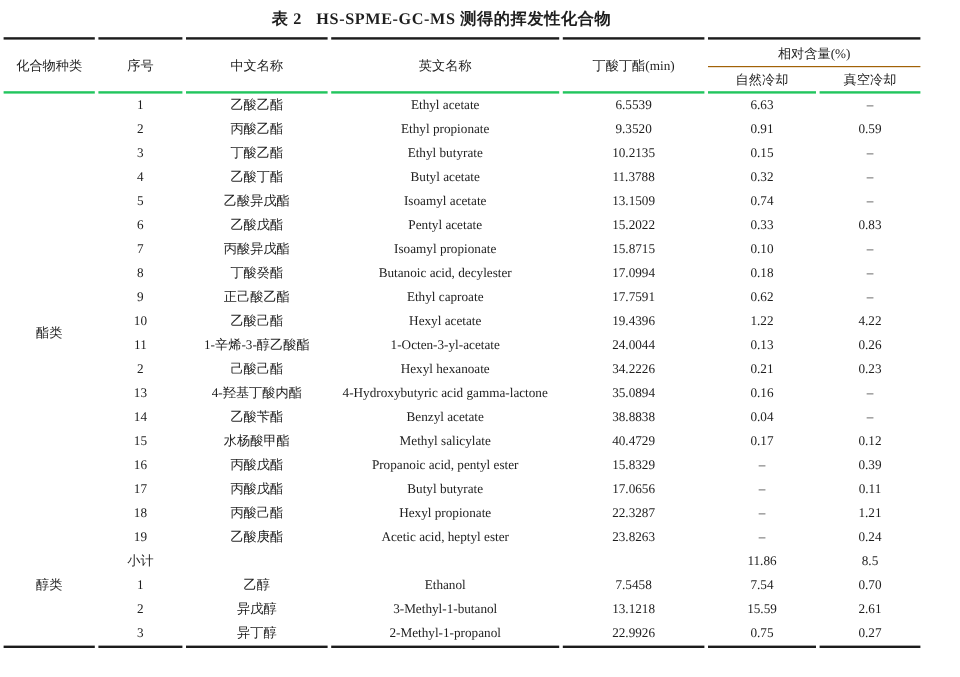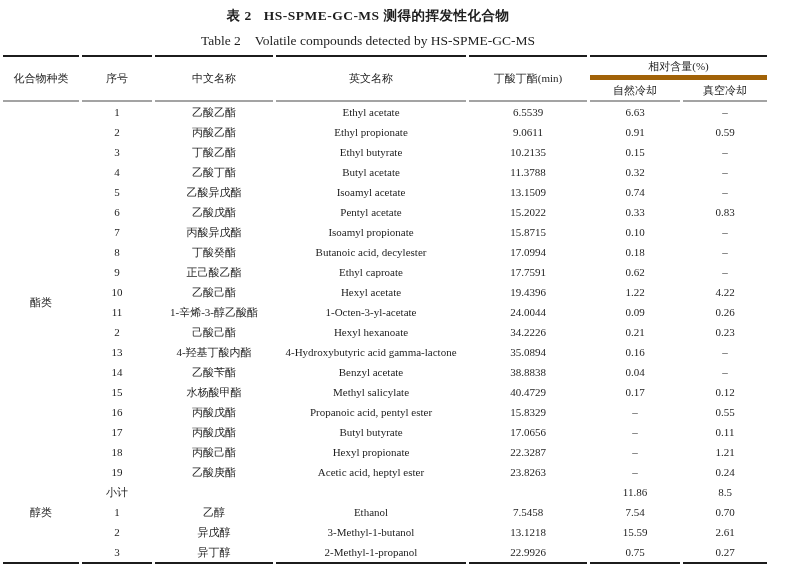--- a/index.html
+++ b/index.html
@@ -43,22 +43,22 @@
     padding: 0;
     text-align: center;
     font-weight: normal;
     overflow: hidden;
     white-space: nowrap;
   }
   thead tr.h1 { height: 25px; }
   thead tr.h2 { height: 22px; }
   thead th { vertical-align: middle; }
   thead tr.h1 th { border-top: 2px solid #1c1c1c; }
-  th.hspan { border-bottom: 2px solid #a3a3a3; }
-  th.rel   { border-bottom: 5px solid #a16207; }
+  th.hspan { border-bottom: 2px solid #22c55e; }
+  th.rel   { border-bottom: 1px solid #a16207; }
   tbody td {
     height: 20px;
     line-height: 20px;
     vertical-align: middle;
   }
   td.class-cell { vertical-align: middle; }
   td.class-cell.vtop { vertical-align: top; line-height: 20px; }
   .bb { border-bottom: 2.5px solid #1c1c1c; }
 
   col.c1 { width: 76px; }
@@ -71,23 +71,20 @@
 </style>
 </head>
 <body>
 
 <div class="page">
 
   <div class="caption-zh">
     <span class="prefix">表 2</span><span>HS-SPME-GC-MS 测得的挥发性化合物</span>
   </div>
 
-  <div class="caption-en">
-    <span class="prefix">Table 2</span><span>Volatile compounds detected by HS-SPME-GC-MS</span>
-  </div>
 
   <table class="compounds">
     <colgroup>
       <col class="c1">
         <col class="c2">
         <col class="c3">
         <col class="c4">
         <col class="c5">
         <col class="c6">
         <col class="c7">
@@ -113,21 +110,21 @@
           <td>乙酸乙酯</td>
           <td>Ethyl acetate</td>
           <td>6.5539</td>
           <td>6.63</td>
           <td>–</td>
         </tr>
         <tr>
           <td>2</td>
           <td>丙酸乙酯</td>
           <td>Ethyl propionate</td>
-          <td>9.0611</td>
+          <td>9.3520</td>
           <td>0.91</td>
           <td>0.59</td>
         </tr>
         <tr>
           <td>3</td>
           <td>丁酸乙酯</td>
           <td>Ethyl butyrate</td>
           <td>10.2135</td>
           <td>0.15</td>
           <td>–</td>
@@ -186,21 +183,21 @@
           <td>Hexyl acetate</td>
           <td>19.4396</td>
           <td>1.22</td>
           <td>4.22</td>
         </tr>
         <tr>
           <td>11</td>
           <td>1-辛烯-3-醇乙酸酯</td>
           <td>1-Octen-3-yl-acetate</td>
           <td>24.0044</td>
-          <td>0.09</td>
+          <td>0.13</td>
           <td>0.26</td>
         </tr>
         <tr>
           <td>2</td>
           <td>己酸己酯</td>
           <td>Hexyl hexanoate</td>
           <td>34.2226</td>
           <td>0.21</td>
           <td>0.23</td>
         </tr>
@@ -227,21 +224,21 @@
           <td>40.4729</td>
           <td>0.17</td>
           <td>0.12</td>
         </tr>
         <tr>
           <td>16</td>
           <td>丙酸戊酯</td>
           <td>Propanoic acid, pentyl ester</td>
           <td>15.8329</td>
           <td>–</td>
-          <td>0.55</td>
+          <td>0.39</td>
         </tr>
         <tr>
           <td>17</td>
           <td>丙酸戊酯</td>
           <td>Butyl butyrate</td>
           <td>17.0656</td>
           <td>–</td>
           <td>0.11</td>
         </tr>
         <tr>

